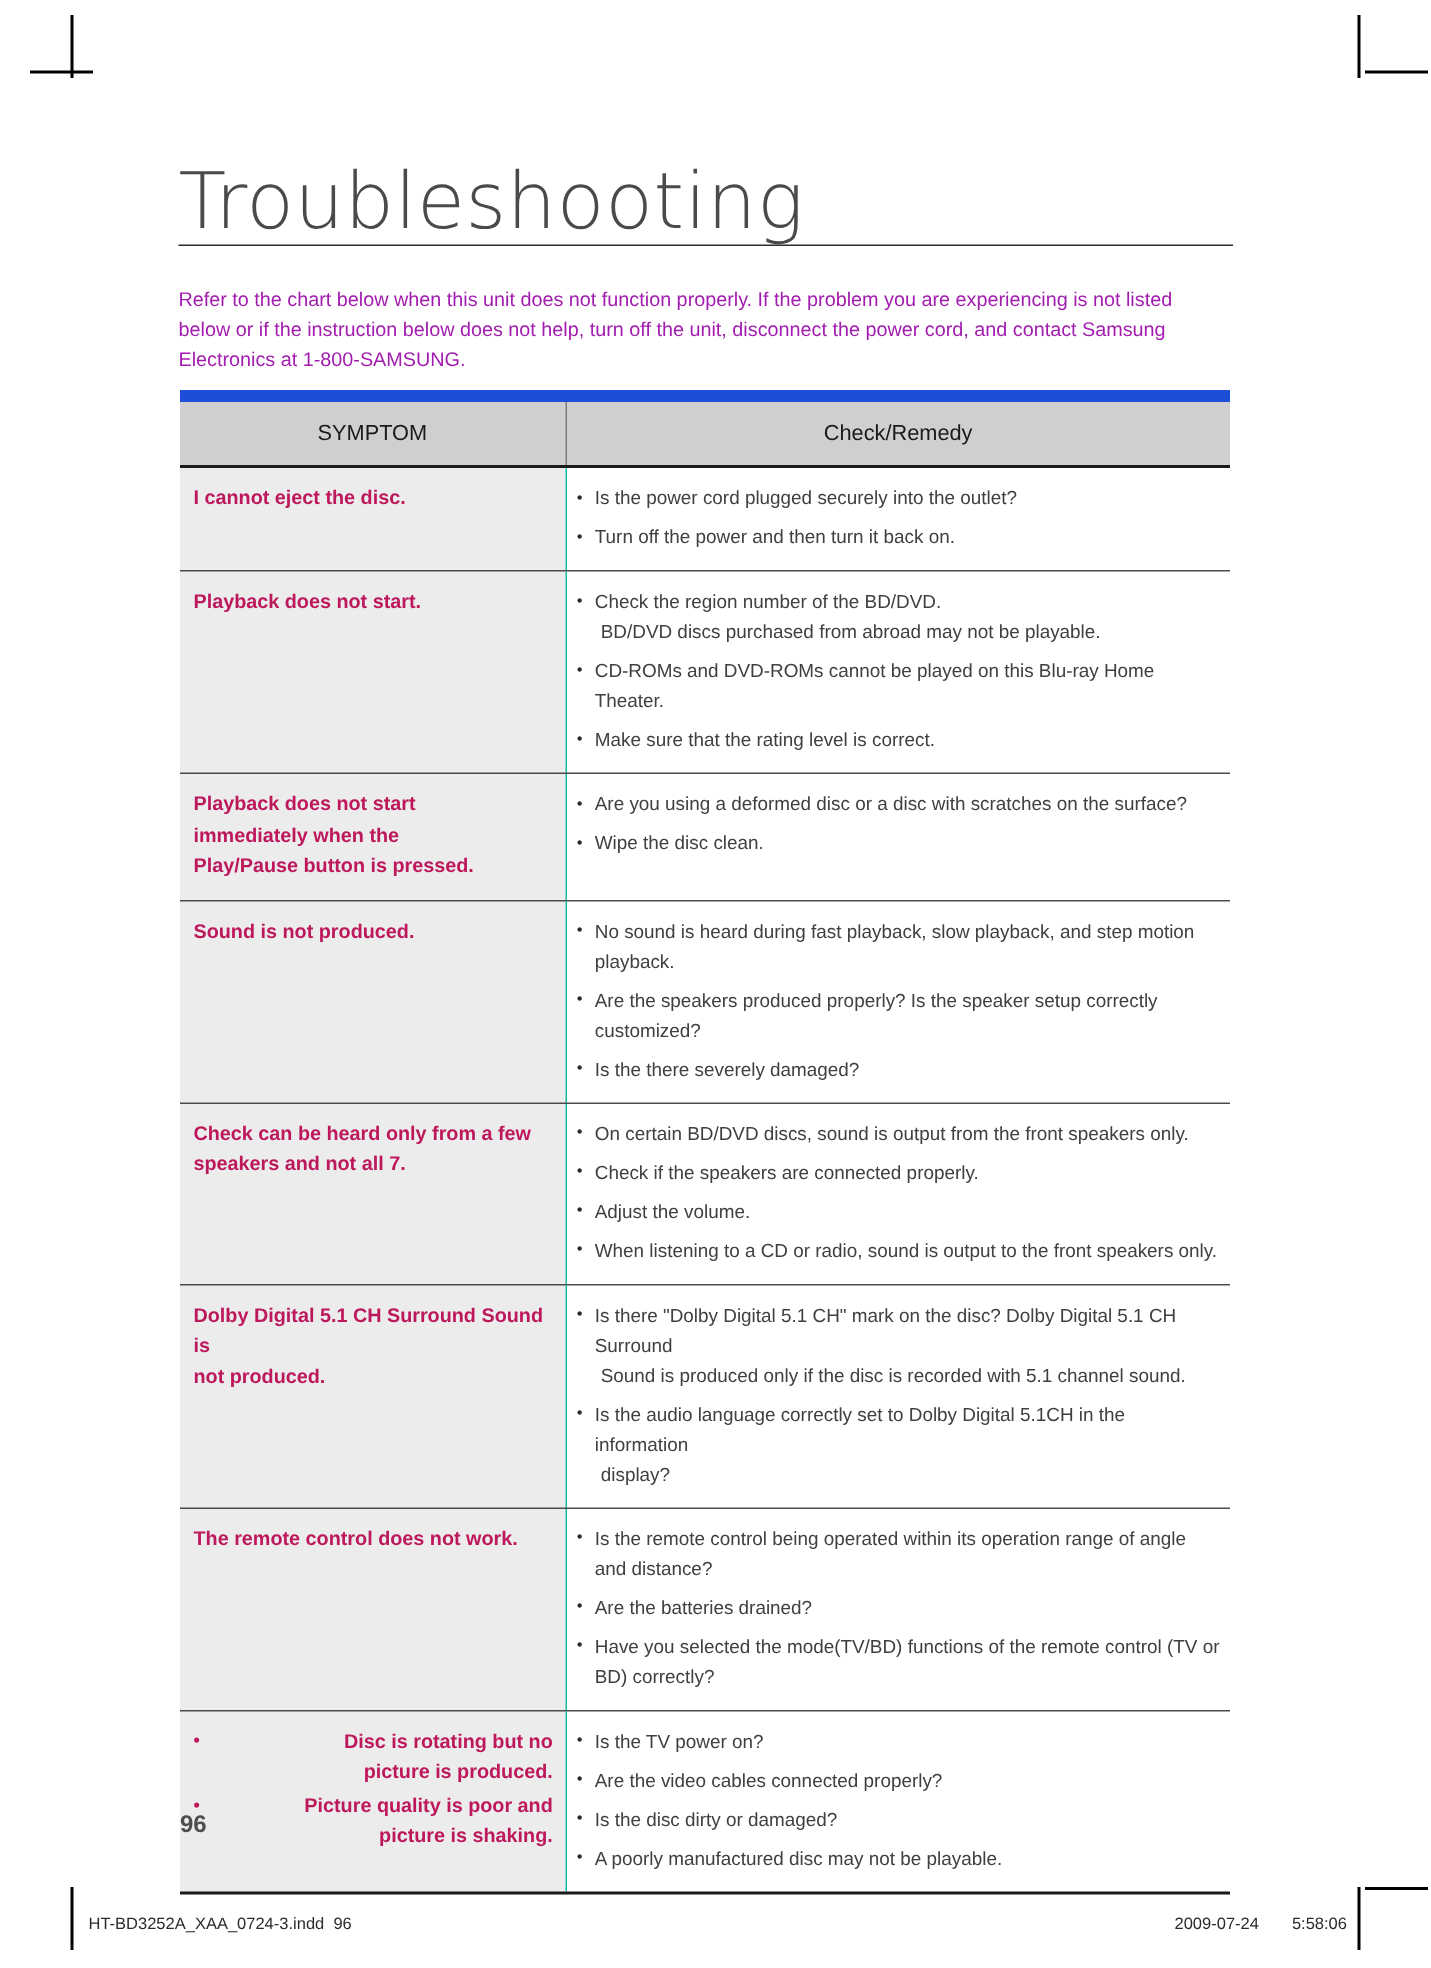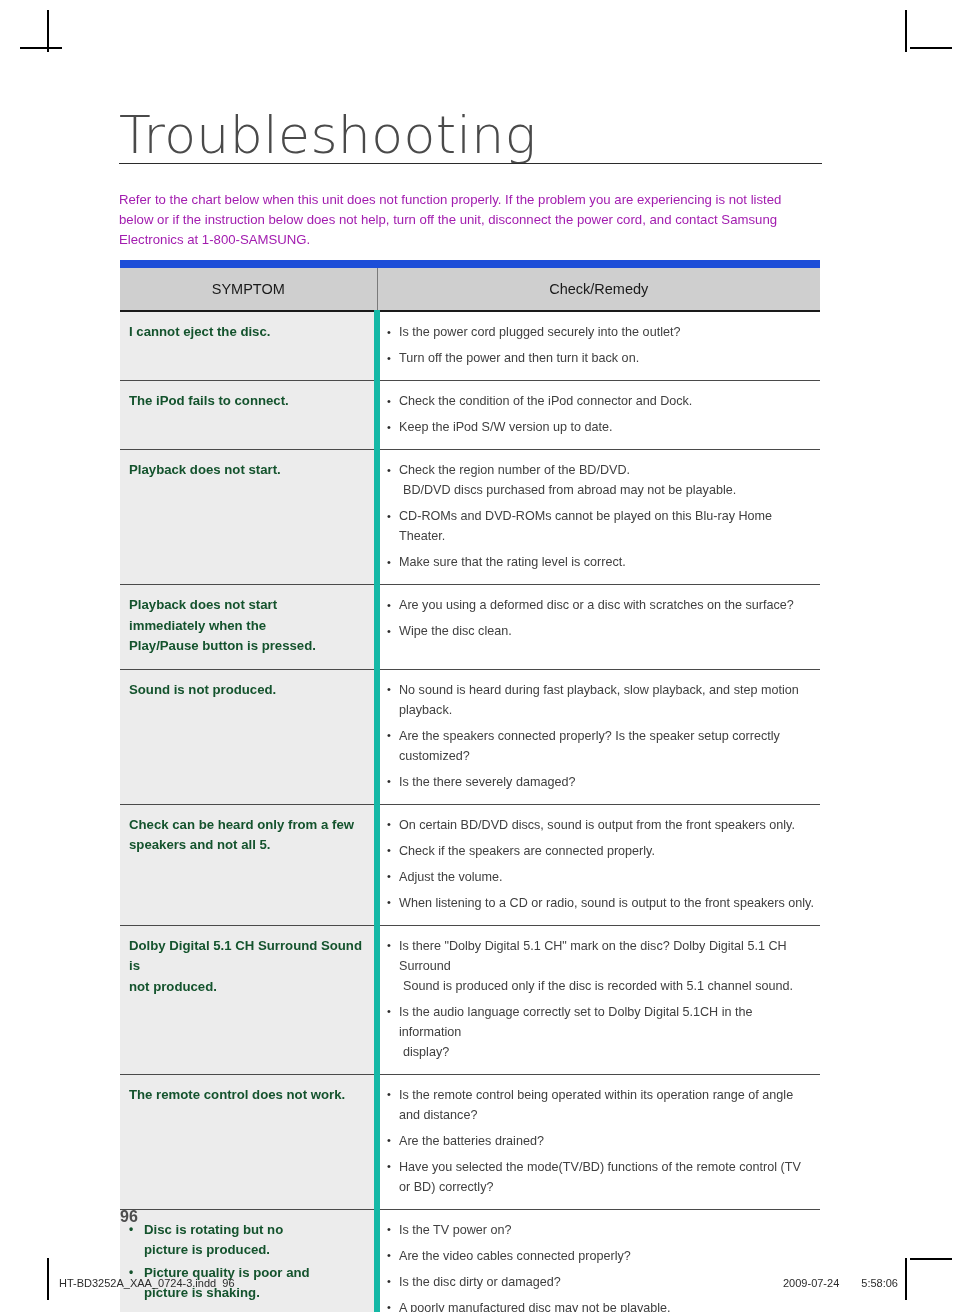--- a/index.html
+++ b/index.html
@@ -110,26 +110,26 @@
 
   .body-row > td {
     border-bottom: 1px solid #4a4a4a;
   }
   .body-row:last-child > td {
     border-bottom: 2px solid #1a1a1a;
   }
 
   td.sym {
     background: #ececec;
-    border-right: 6px solid #14b8a6;
+    border-right: 1px solid #14b8a6;
     padding: 10px 8px 12px 9px;
     font-size: 13.2px;
     line-height: 20.5px;
     font-weight: bold;
-    color: #14532d;
+    color: #be185d;
   }
   td.rem {
     background: #ffffff;
     padding: 10px 6px 12px 7px;
     font-size: 12.6px;
     line-height: 20px;
     color: #404040;
   }
 
   
@@ -167,21 +167,21 @@
     padding-left: 13px;
     margin: 0 0 2px 0;
   }
   ul.slist > li::before {
     content: "\2022";
     position: absolute;
     left: 0;
     top: -1px;
     font-size: 12px;
   }
-  ul.slist > li .cont { display: block; padding-left: 2px; }
+  ul.slist > li .cont { display: block; padding-left: 2px; text-align: right; }
 
   .sym .ln { display: block; }
 
   
   .page-num {
     position: absolute;
     left: 120px;
     top: 1208px;
     font-size: 16px;
     font-weight: bold;
@@ -247,35 +247,20 @@
                 <span class="cont">Is the power cord plugged securely into the outlet?</span>
               </li>
               <li>
                 <span class="cont">Turn off the power and then turn it back on.</span>
               </li>
             </ul>
           </td>
         </tr>
         <tr class="body-row">
           <td class="sym">
-            <span class="ln">The iPod fails to connect.</span>
-          </td>
-          <td class="rem">
-            <ul class="blist">
-              <li>
-                <span class="cont">Check the condition of the iPod connector and Dock.</span>
-              </li>
-              <li>
-                <span class="cont">Keep the iPod S/W version up to date.</span>
-              </li>
-            </ul>
-          </td>
-        </tr>
-        <tr class="body-row">
-          <td class="sym">
             <span class="ln">Playback does not start.</span>
           </td>
           <td class="rem">
             <ul class="blist">
               <li>
                 <span class="cont">Check the region number of the BD/DVD.</span>
                 <span class="cont" style="padding-left: 4px;">BD/DVD discs purchased from abroad may not be playable.</span>
               </li>
               <li>
                 <span class="cont">CD-ROMs and DVD-ROMs cannot be played on this Blu-ray Home Theater.</span>
@@ -306,32 +291,32 @@
         <tr class="body-row">
           <td class="sym">
             <span class="ln">Sound is not produced.</span>
           </td>
           <td class="rem">
             <ul class="blist">
               <li>
                 <span class="cont">No sound is heard during fast playback, slow playback, and step motion playback.</span>
               </li>
               <li>
-                <span class="cont">Are the speakers connected properly? Is the speaker setup correctly customized?</span>
+                <span class="cont">Are the speakers produced properly? Is the speaker setup correctly customized?</span>
               </li>
               <li>
                 <span class="cont">Is the there severely damaged?</span>
               </li>
             </ul>
           </td>
         </tr>
         <tr class="body-row">
           <td class="sym">
             <span class="ln">Check can be heard only from a few</span>
-            <span class="ln">speakers and not all 5.</span>
+            <span class="ln">speakers and not all 7.</span>
           </td>
           <td class="rem">
             <ul class="blist">
               <li>
                 <span class="cont">On certain BD/DVD discs, sound is output from the front speakers only.</span>
               </li>
               <li>
                 <span class="cont">Check if the speakers are connected properly.</span>
               </li>
               <li>

